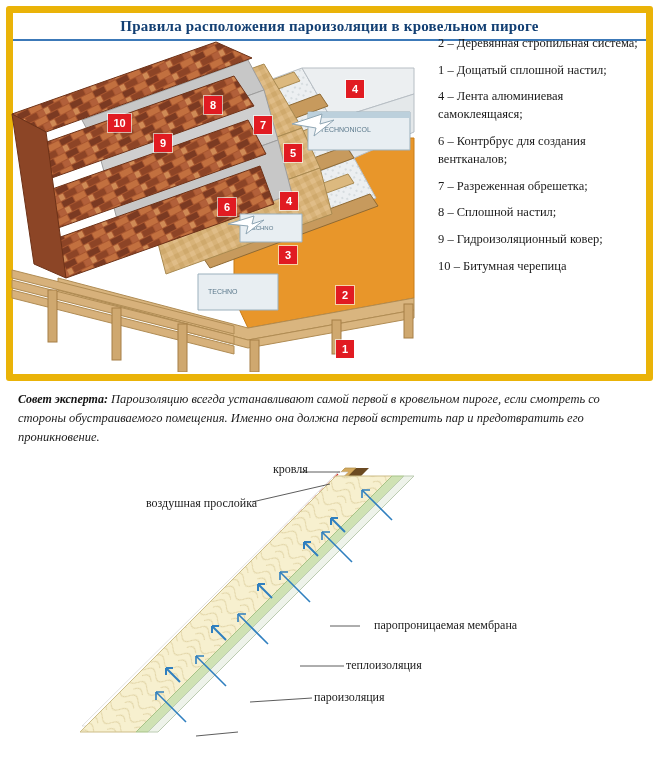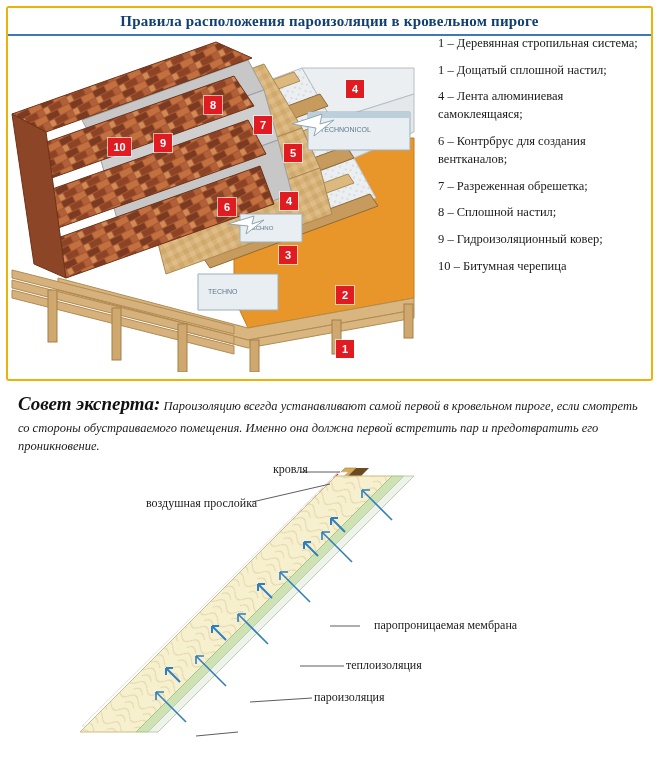--- a/index.html
+++ b/index.html
@@ -22,21 +22,21 @@
     padding: 6px;
   }
 
   
   .top-panel {
     position: absolute;
     left: 6px;
     top: 6px;
     width: 647px;
     height: 375px;
-    border: 2px solid #eab308;
+    border: 7px solid #eab308;
     border-radius: 3px;
     box-sizing: border-box;
     background: #ffffff;
   }
   .title-bar {
     height: 26px;
     border-bottom: 2px solid #3c79b8;
     display: flex;
     align-items: center;
     justify-content: center;
@@ -82,36 +82,36 @@
     color: #ffffff;
     font-family: "Liberation Sans", sans-serif;
     font-size: 11px;
     font-weight: bold;
     line-height: 18px;
     text-align: center;
     width: 18px;
     height: 18px;
     box-shadow: 0 0 0 1px rgba(255,255,255,.6);
   }
-  .marker.wide { width: 23px; margin-top: 24px; }
+  .marker.wide { width: 23px; }
 
   
   .tip {
     position: absolute;
     left: 18px;
     top: 390px;
     width: 625px;
     font-size: 12.5px;
     line-height: 1.5;
     color: #1b1b1b;
   }
   .tip .tip-title {
     font-weight: bold;
     font-style: italic;
-    font-size: 19px;
+    font-size: 12px;
     color: #111111;
   }
   .tip .tip-text {
     font-style: italic;
   }
 
   
   .lower {
     position: absolute;
     left: 0px;
@@ -241,21 +241,21 @@
     <div class="marker" style="left:282px; top:116px;">5</div>
     <div class="marker" style="left:344px; top:52px;">4</div>
     <div class="marker" style="left:278px; top:164px;">4</div>
     <div class="marker" style="left:216px; top:170px;">6</div>
     <div class="marker" style="left:277px; top:218px;">3</div>
     <div class="marker" style="left:334px; top:258px;">2</div>
     <div class="marker" style="left:334px; top:312px;">1</div>
   </div>
 
   <div class="legend">
-    <div class="legend-item">1 – Деревянная стропильная система;</div>
+    <div class="legend-item">2 – Деревянная стропильная система;</div>
     <div class="legend-item">1 – Дощатый сплошной настил;</div>
     <div class="legend-item">4 – Лента алюминиевая самоклеящаяся;</div>
     <div class="legend-item">6 – Контрбрус для создания вентканалов;</div>
     <div class="legend-item">7 – Разреженная обрешетка;</div>
     <div class="legend-item">8 – Сплошной настил;</div>
     <div class="legend-item">9 – Гидроизоляционный ковер;</div>
     <div class="legend-item">10 – Битумная черепица</div>
   </div>
 
   <div class="tip">

